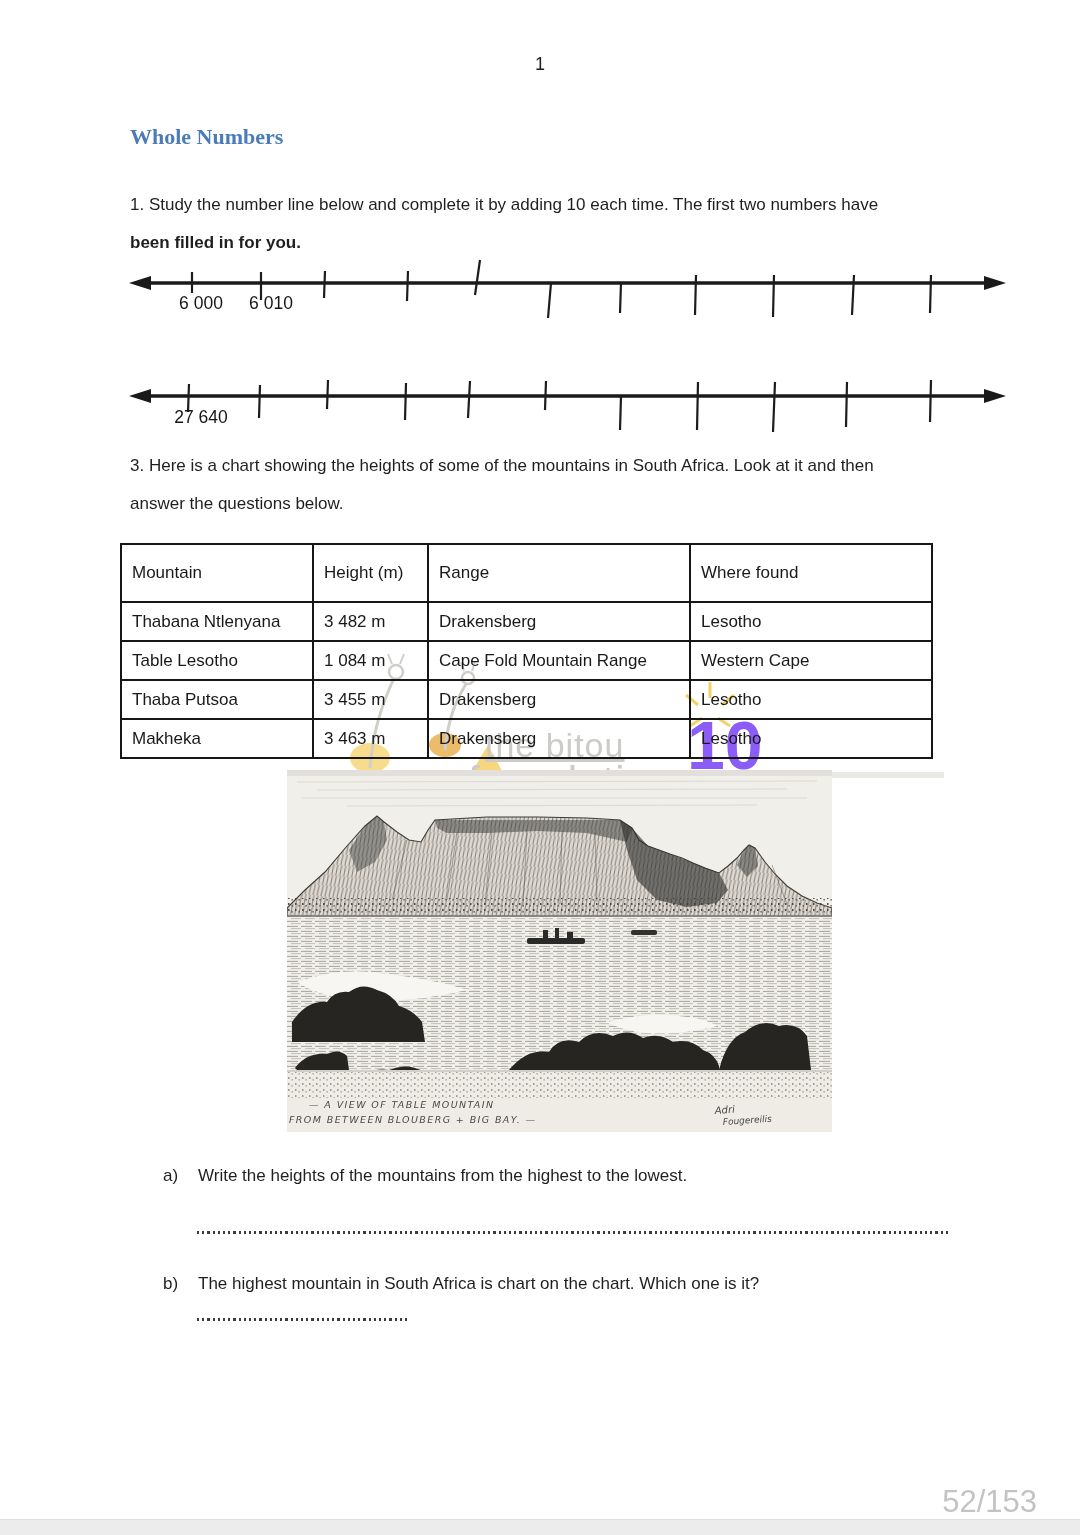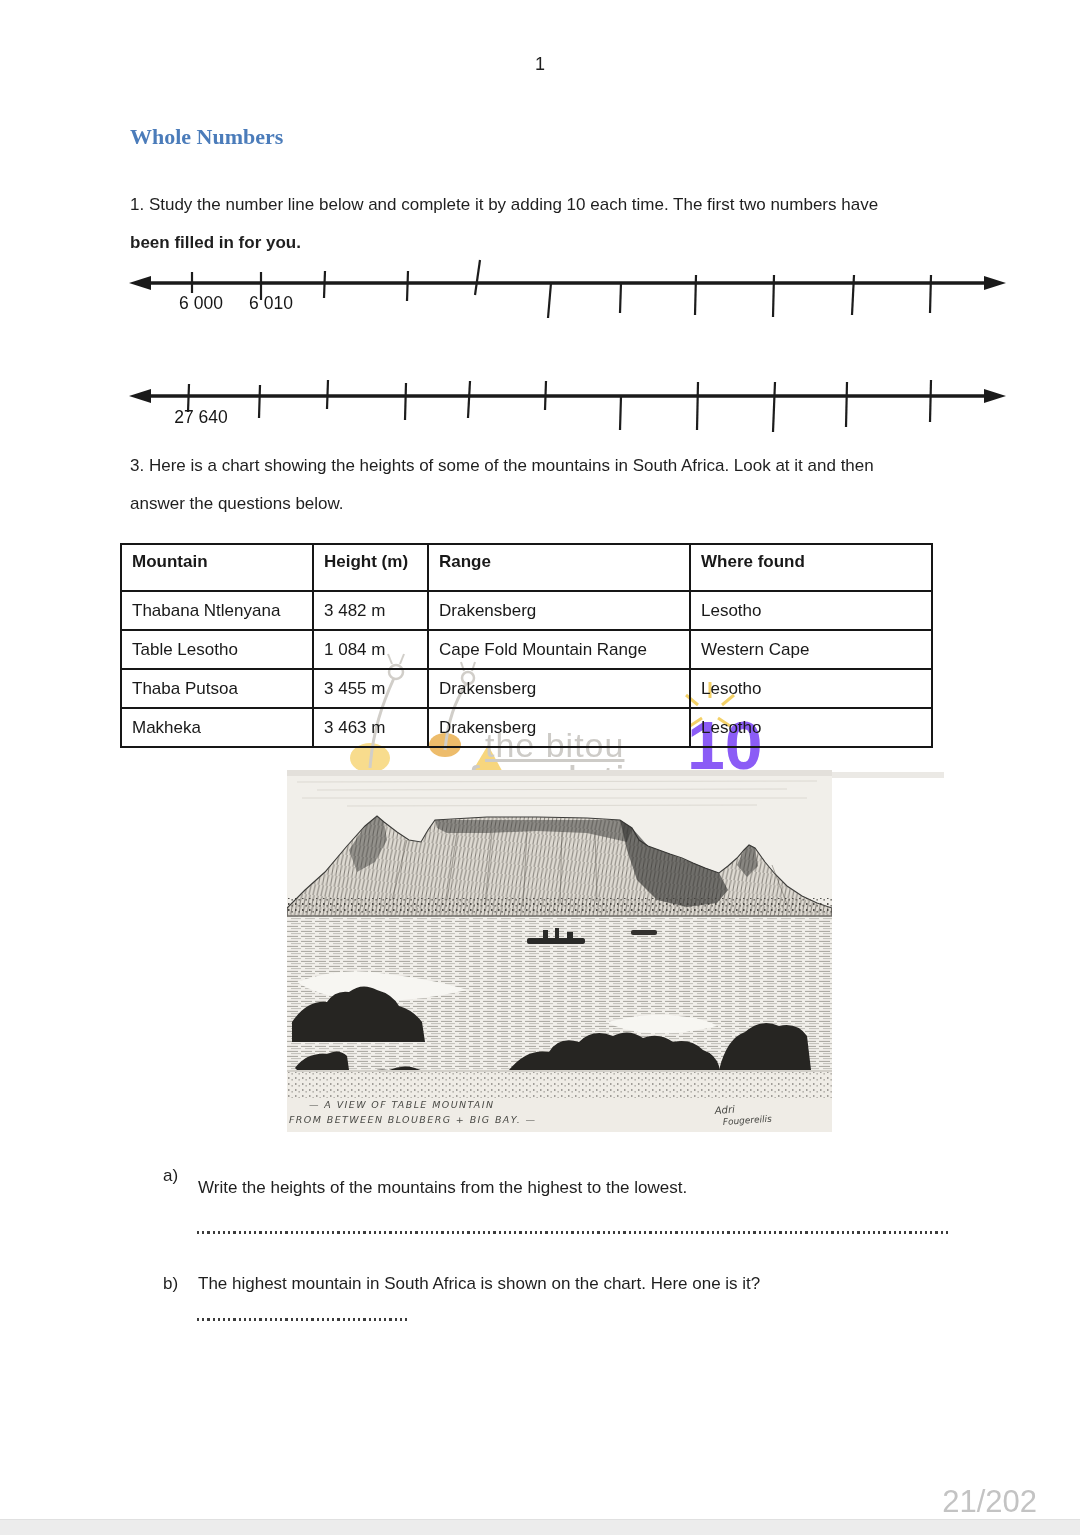--- a/index.html
+++ b/index.html
@@ -24,28 +24,28 @@
   .watermark{position:absolute;left:340px;top:650px;width:440px;height:160px;}
   .wm-text{position:absolute;color:#cdcbc7;font-family:"Liberation Sans",sans-serif;}
   .wm-the-bitou{left:145px;top:76px;font-size:34px;letter-spacing:1px;text-decoration:underline;}
   .wm-10{left:347px;top:56px;font-size:68px;font-weight:bold;color:#8b5cf6;}
   .wm-foundation{left:128px;top:108px;font-size:42px;letter-spacing:1px;}
 
   table.mtable{position:absolute;left:120px;top:543px;border-collapse:collapse;
         background:transparent;font-size:17px;color:#191919;}
   .mtable th,.mtable td{border:2px solid #161616;padding:0 0 0 10px;text-align:left;
         font-weight:normal;height:37px;vertical-align:middle;background:transparent;}
-  .mtable th{font-weight:bold;height:38px;vertical-align:top;padding-top:7px;margin-top:20px;}
+  .mtable th{font-weight:normal;height:38px;vertical-align:top;padding-top:18px;margin-top:20px;}
 
   .figure{position:absolute;left:287px;top:770px;width:545px;height:362px;}
   .figure-edge{position:absolute;left:832px;top:772px;width:112px;height:6px;
         background:#e6e3de;opacity:.8;}
 
   .qa-label{left:163px;top:1166px;}
-  .qa-text{left:198px;top:1166px;margin-top:12px;}
+  .qa-text{left:198px;top:1166px;}
   .dotline1{position:absolute;left:197px;top:1231px;width:751px;height:3px;
         background:repeating-linear-gradient(90deg,#3c3c3c 0 2.2px,transparent 2.2px 5.2px);}
   .qb-label{left:163px;top:1274px;}
   .qb-text{left:198px;top:1274px;}
   .dotline2{position:absolute;left:197px;top:1318px;width:211px;height:3px;
         background:repeating-linear-gradient(90deg,#3c3c3c 0 2.2px,transparent 2.2px 5.2px);}
 
   .footer-pageind{position:absolute;right:43px;top:1484px;font-size:31px;color:#c3c3c3;}
   .bottom-strip{position:absolute;left:0;top:1519px;width:1080px;height:16px;
         background:#ececec;border-top:1px solid #e0e0e0;}
@@ -264,19 +264,19 @@
       <text x="428" y="344" font-size="10" transform="rotate(-4 428 344)">Adri</text>
       <text x="436" y="355" font-size="9" transform="rotate(-4 436 355)">Fougereilis</text>
     </g>
   </svg>
 
   <div class="abs bodyline qa-label">a)</div>
   <div class="abs bodyline qa-text">Write the heights of the mountains from the highest to the lowest.</div>
   <div class="dotline1"></div>
 
   <div class="abs bodyline qb-label">b)</div>
-  <div class="abs bodyline qb-text">The highest mountain in South Africa is shown on the chart. Here one is it?</div>
+  <div class="abs bodyline qb-text">The highest mountain in South Africa is chart on the chart. Which one is it?</div>
   <div class="dotline2"></div>
 
-  <div class="footer-pageind">21/202</div>
+  <div class="footer-pageind">52/153</div>
   <div class="bottom-strip"></div>
 
 </div>
 
 </body></html>

